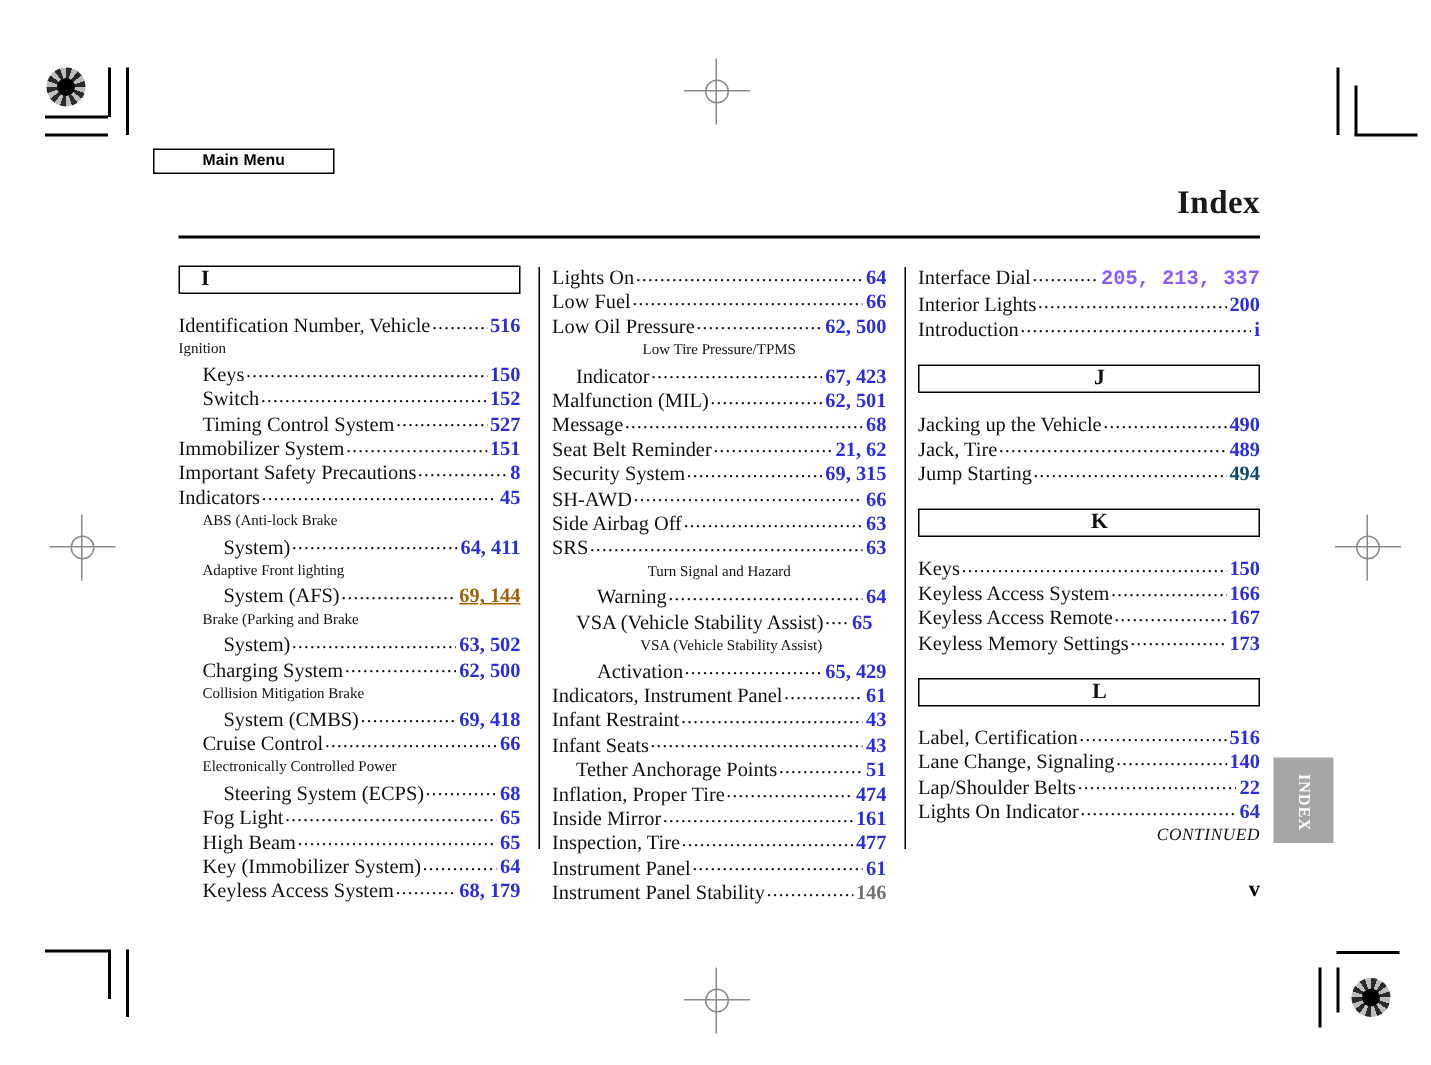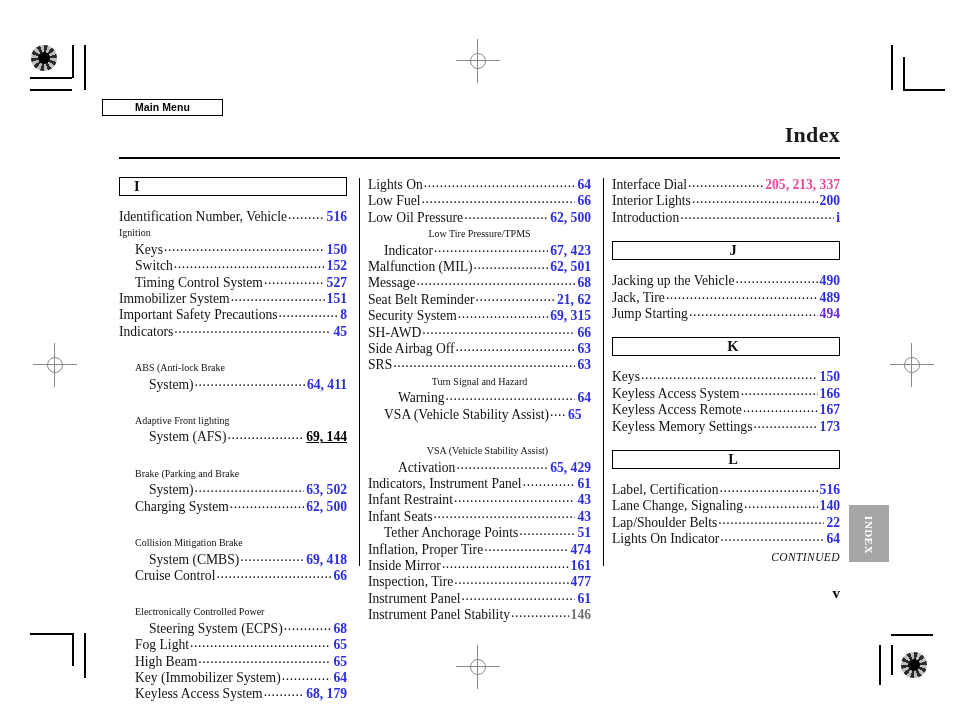--- a/index.html
+++ b/index.html
@@ -149,21 +149,21 @@
     padding-left: 1px;
   }
   .entry.sub  { padding-left: 16px; }
   .entry.sub2 { padding-left: 30px; }
   .plain {
     font-size: 10px;
     line-height: 16.4px;
     white-space: nowrap;
     color: #111;
   }
-  .plain.sub { padding-left: 16px; margin-top: 20px; }
+  .plain.sub { padding-left: 16px; }
 
   
   .continued {
     position: absolute;
     right: 114px;
     top: 551px;
     font-size: 11.5px;
     font-style: italic;
     letter-spacing: 0.4px;
     color: #111;
@@ -295,21 +295,21 @@
       <div class="plain sub">ABS (Anti-lock Brake</div>
       <div class="entry sub2">
         <span class="lbl">System)</span>
         <span class="leader"></span>
         <span class="pg" style="color: rgb(45, 45, 224);">64, 411</span>
       </div>
       <div class="plain sub">Adaptive Front lighting</div>
       <div class="entry sub2">
         <span class="lbl">System (AFS)</span>
         <span class="leader"></span>
-        <span class="pg" style="color: #000000; text-decoration: underline;">69, 144</span>
+        <span class="pg" style="color: #a16207; text-decoration: underline;">69, 144</span>
       </div>
       <div class="plain sub">Brake (Parking and Brake</div>
       <div class="entry sub2">
         <span class="lbl">System)</span>
         <span class="leader"></span>
         <span class="pg" style="color: rgb(45, 45, 224);">63, 502</span>
       </div>
       <div class="entry sub">
         <span class="lbl">Charging System</span>
         <span class="leader"></span>
@@ -470,21 +470,21 @@
       <div class="entry">
         <span class="lbl">Instrument Panel Stability</span>
         <span class="leader"></span>
         <span class="pg" style="color: #737373;">146</span>
       </div>
     </div>
     <div class="col">
       <div class="entry">
         <span class="lbl">Interface Dial</span>
         <span class="leader"></span>
-        <span class="pg" style="color: #ec4899;">205, 213, 337</span>
+        <span class="pg" style="color: #8b5cf6; font-family: Liberation Mono, monospace;">205, 213, 337</span>
       </div>
       <div class="entry">
         <span class="lbl">Interior Lights</span>
         <span class="leader"></span>
         <span class="pg" style="color: rgb(45, 45, 224);">200</span>
       </div>
       <div class="entry">
         <span class="lbl">Introduction</span>
         <span class="leader"></span>
         <span class="pg" style="color: rgb(45, 45, 224);">i</span>
@@ -496,21 +496,21 @@
         <span class="pg" style="color: rgb(45, 45, 224);">490</span>
       </div>
       <div class="entry">
         <span class="lbl">Jack, Tire</span>
         <span class="leader"></span>
         <span class="pg" style="color: rgb(45, 45, 224);">489</span>
       </div>
       <div class="entry">
         <span class="lbl">Jump Starting</span>
         <span class="leader"></span>
-        <span class="pg" style="color: #6d28d9;">494</span>
+        <span class="pg" style="color: #0c4a6e;">494</span>
       </div>
       <div class="letter-box spaced">K</div>
       <div class="entry">
         <span class="lbl">Keys</span>
         <span class="leader"></span>
         <span class="pg" style="color: rgb(45, 45, 224);">150</span>
       </div>
       <div class="entry">
         <span class="lbl">Keyless Access System</span>
         <span class="leader"></span>

